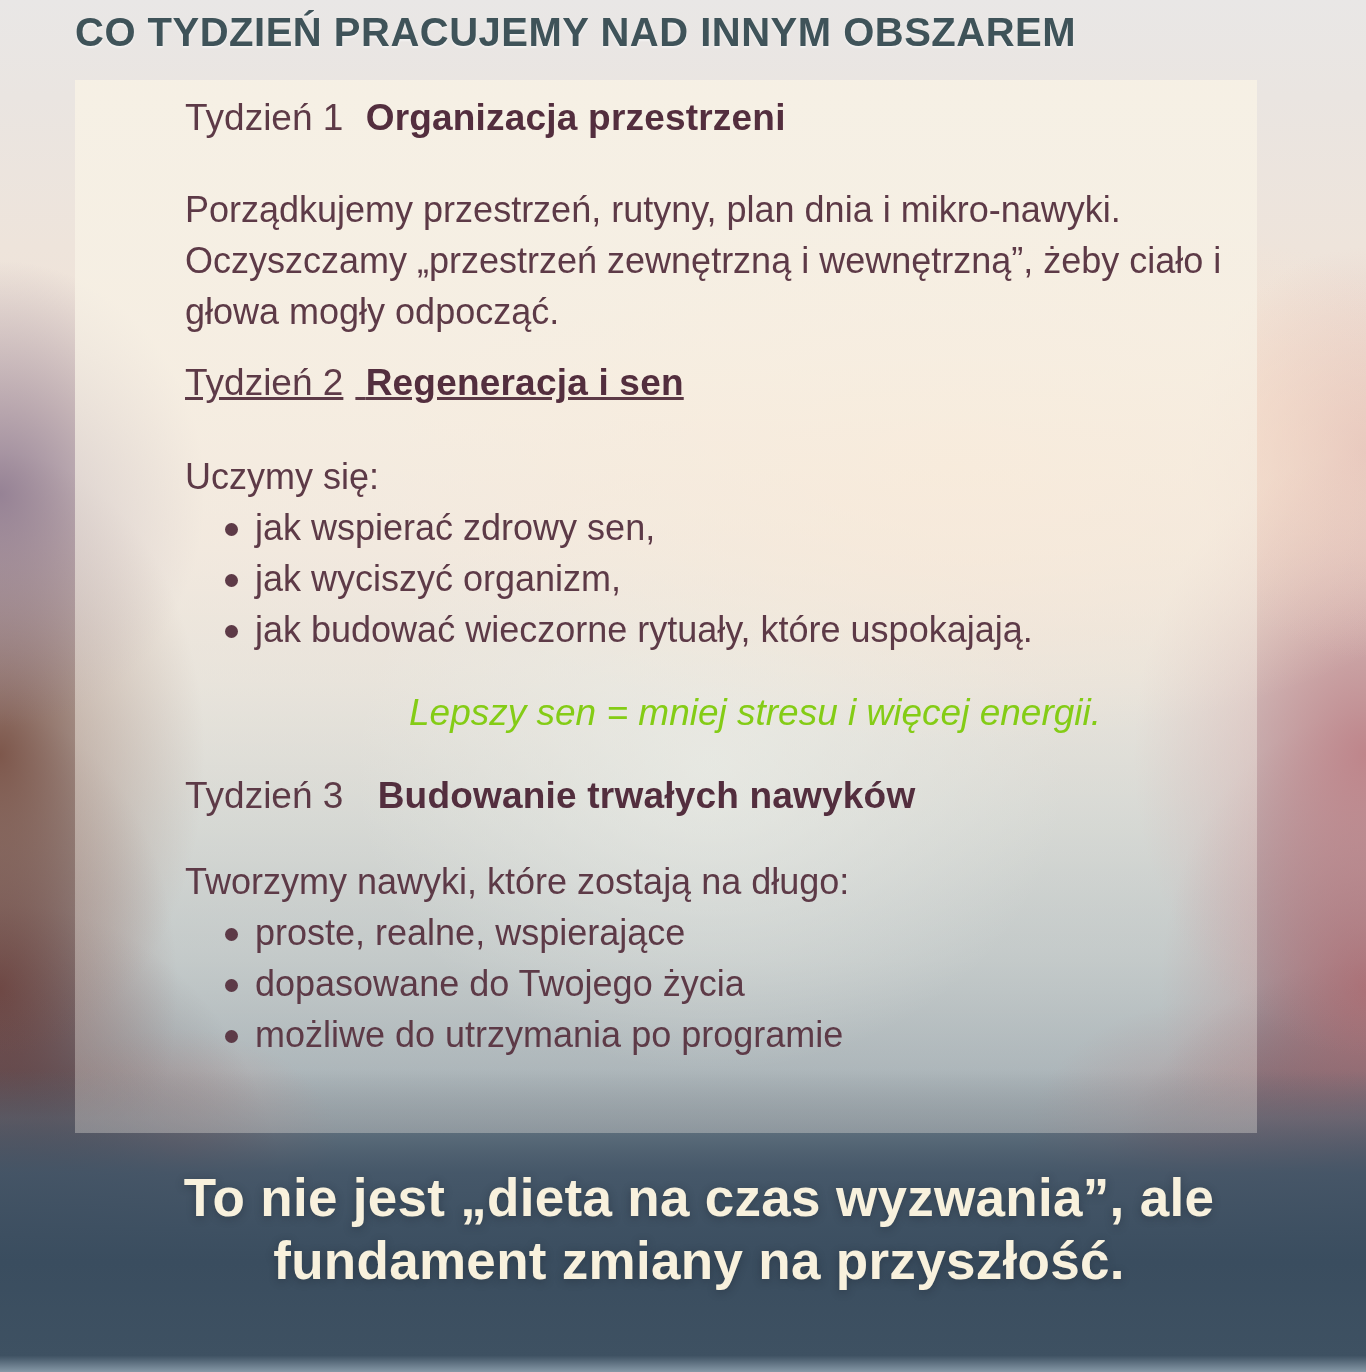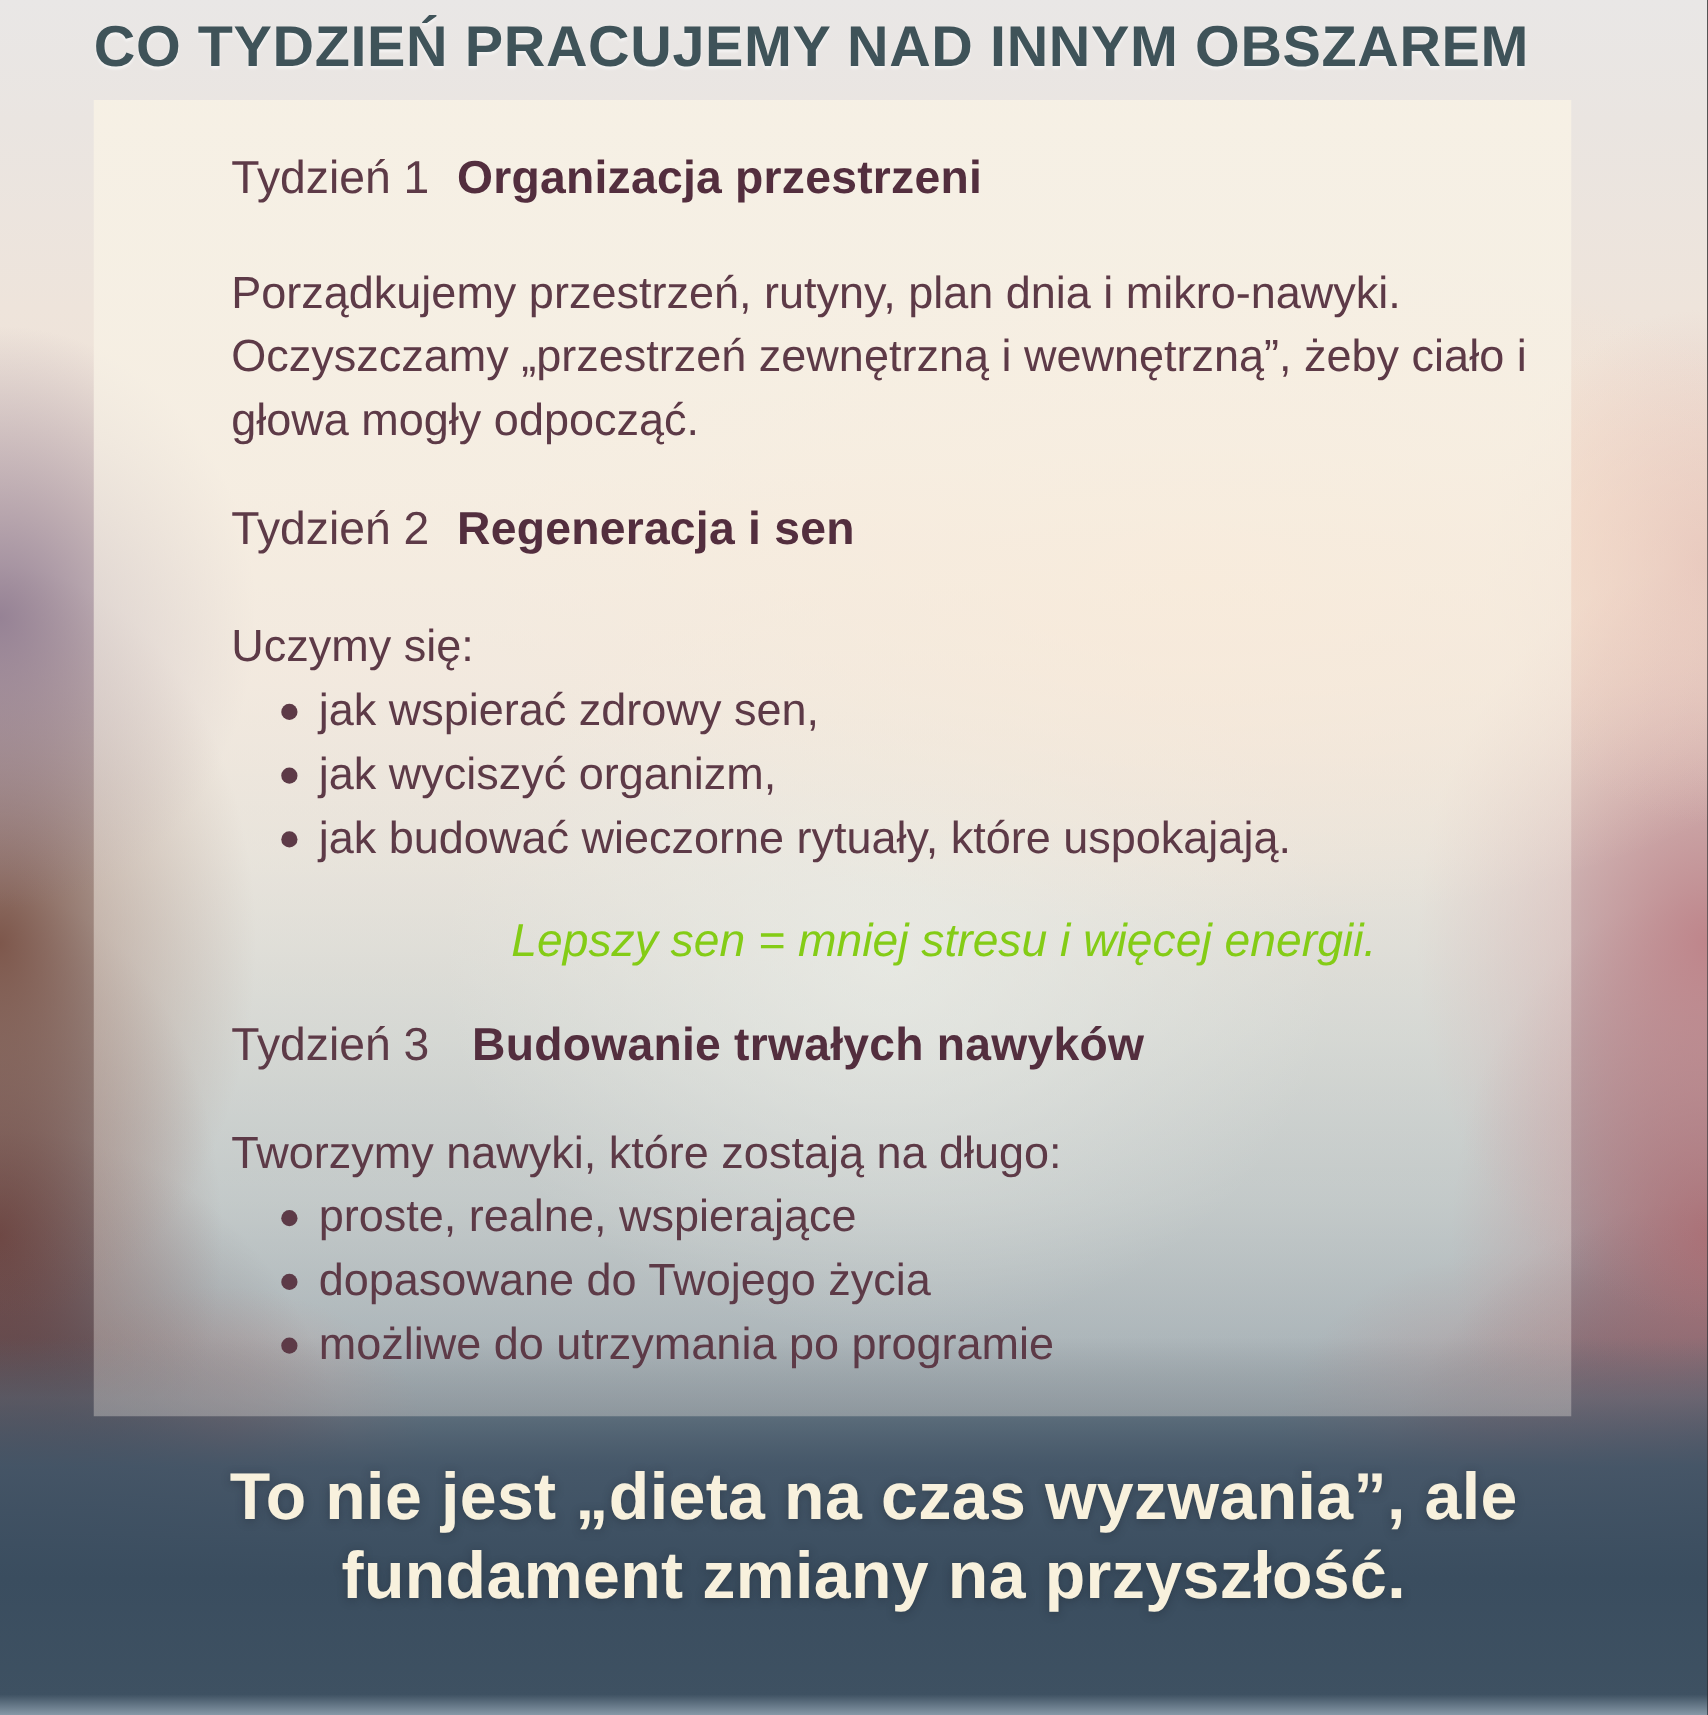--- a/index.html
+++ b/index.html
@@ -53,35 +53,35 @@
   .panel{
     position:absolute;left:75px;top:80px;width:1182px;height:1053px;
     background:linear-gradient(180deg,
       rgba(247,241,229,.93) 0%, rgba(247,241,229,.78) 26%,
       rgba(245,239,228,.52) 52%, rgba(241,235,227,.38) 78%,
       rgba(238,233,226,.34) 100%);
   }
   
   .headline{
     position:absolute;left:75px;top:10px;width:1240px;
-    font-size:46px;font-weight:800;letter-spacing:.5px;
+    font-size:40px;font-weight:800;letter-spacing:.5px;
     color:#3f5359;text-shadow:0 2px 2px rgba(255,255,255,.5);
     white-space:nowrap;
   }
   
   .content{
-    position:absolute;left:185px;top:120px;width:1140px;
+    position:absolute;left:185px;top:96px;width:1140px;
     color:#5d3a47;font-size:36px;line-height:51px;
   }
   .week-heading{font-size:37px;line-height:44px;}
   .wk-label{font-weight:400;color:#5d3a47;margin-right:12px;}
   .wk-label.wide-gap{margin-right:24px;}
   .wk-title{font-weight:700;color:#532e3e;letter-spacing:.2px;}
   .para{margin:44px 0 0 0;width:1105px;}
-  .heading-2{margin-top:40px;}
+  .heading-2{margin-top:24px;text-decoration:underline;}
   .intro{margin:46px 0 0 0;}
   .bullets{list-style:none;margin:0;padding:0;}
   .bullets li{position:relative;padding-left:70px;}
   .bullets li::before{
     content:"";position:absolute;left:40px;top:21px;
     width:13px;height:13px;border-radius:50%;background:#5d3a47;
   }
   .mid-quote{
     margin:32px 0 0 0;text-align:center;font-style:italic;
     font-size:37px;color:#84cc16;

